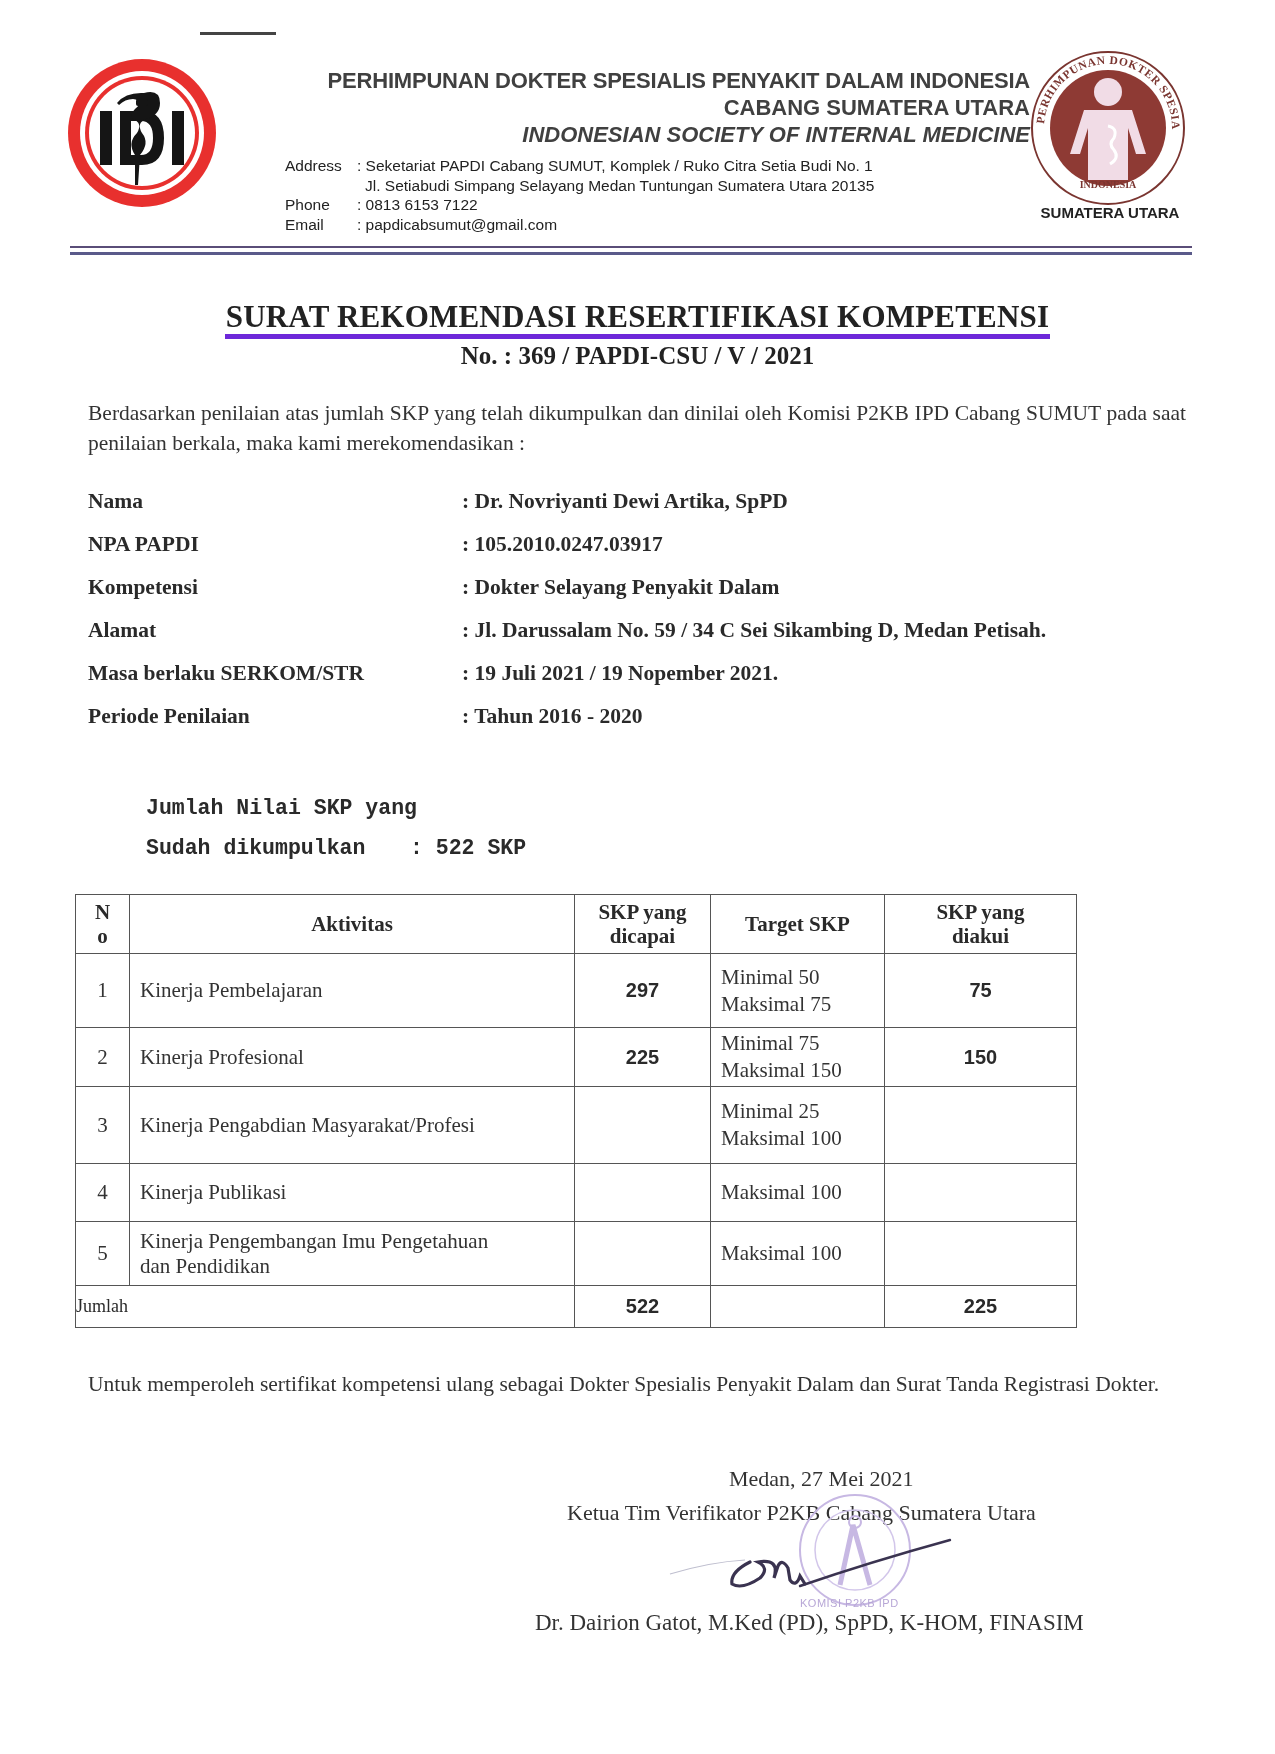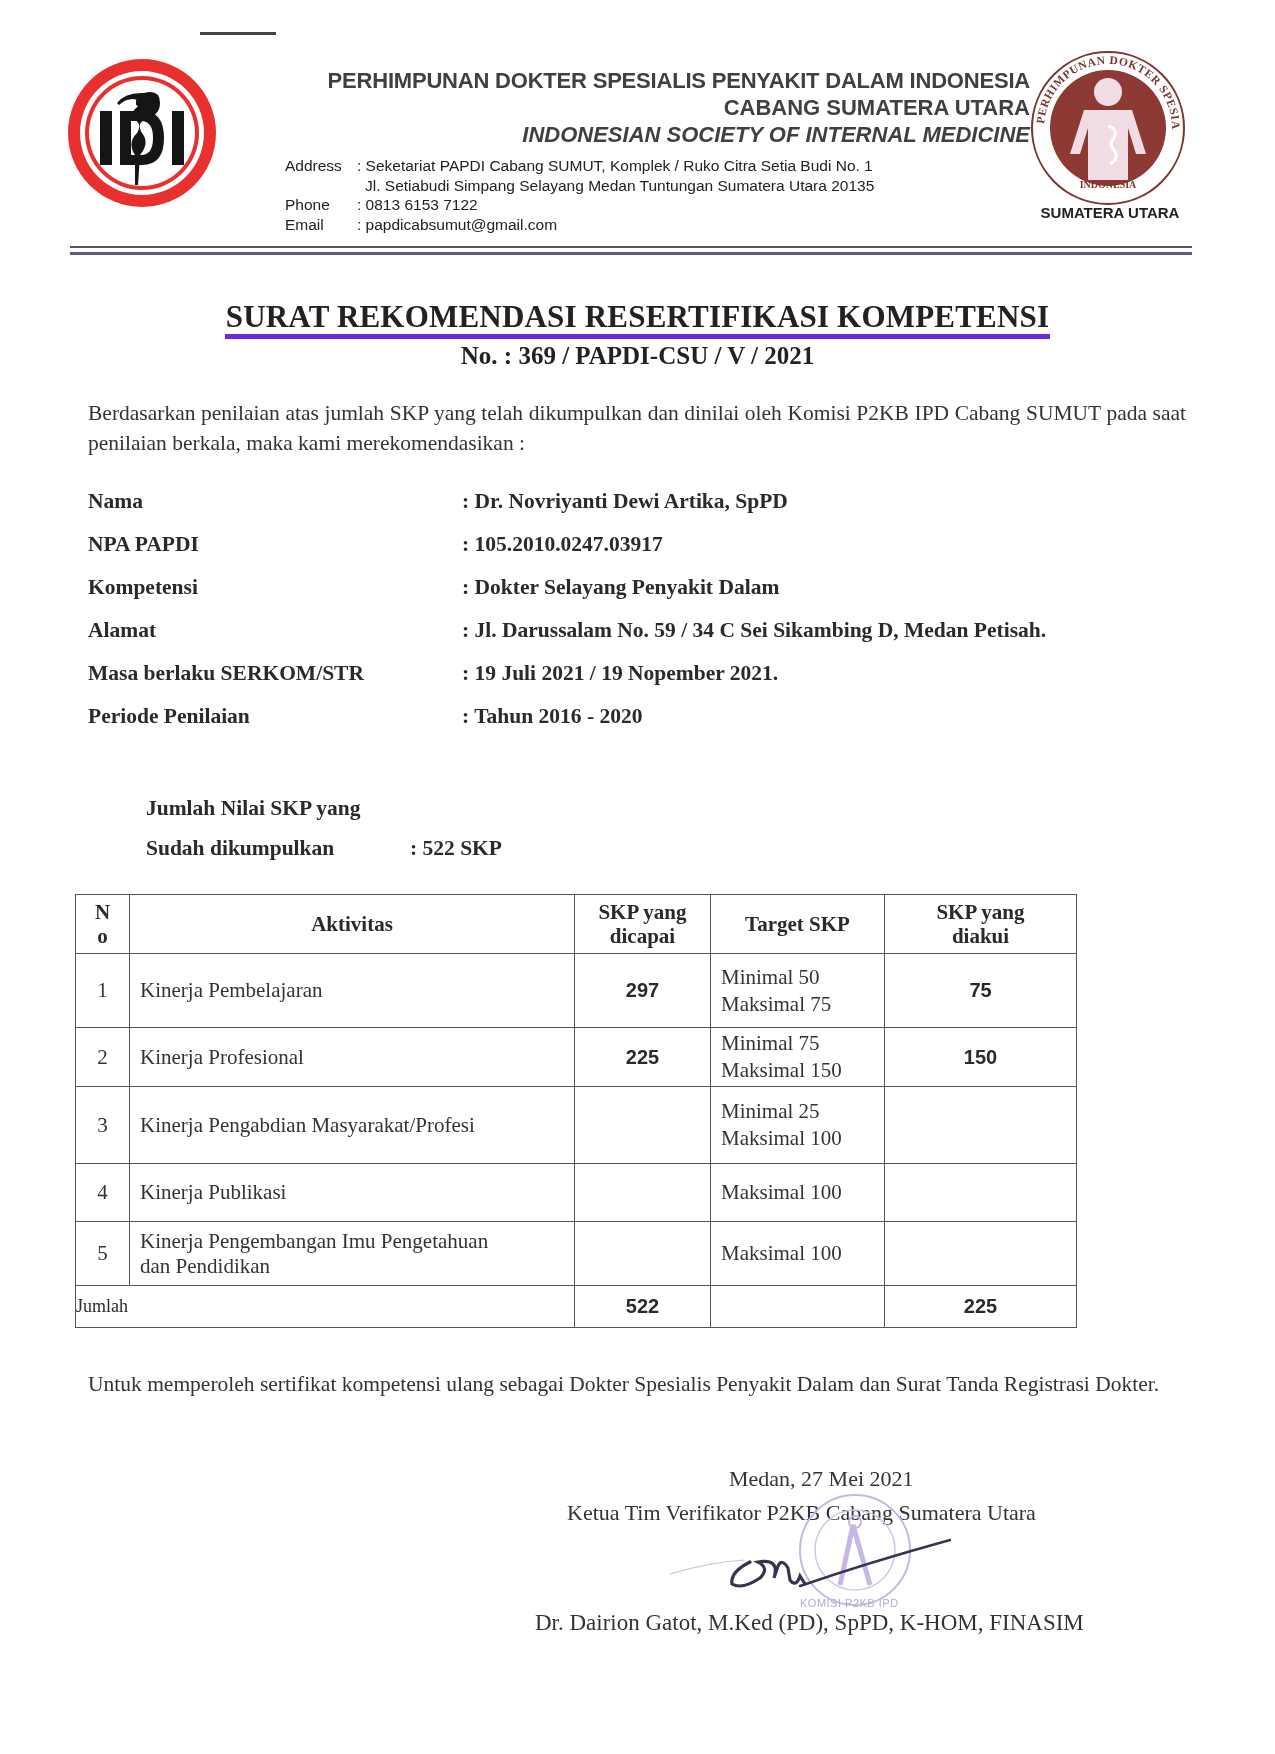--- a/index.html
+++ b/index.html
@@ -36,21 +36,21 @@
 
   
   .intro { position: absolute; left: 88px; top: 398px; width: 1098px; font-size: 21.5px; line-height: 30px;
     text-align: justify; color: #333; }
 
   .fields { position: absolute; left: 88px; top: 489px; width: 1100px; }
   .field { display: flex; height: 43px; align-items: flex-start; font-weight: bold; font-size: 21.5px; color: #2a2a2a; }
   .field .k { width: 374px; }
   .field .v { white-space: nowrap; }
 
-  .skp-sum { position: absolute; left: 146px; top: 788px; font-weight: bold; font-size: 21.5px; color: #2a2a2a; line-height: 40px; }
+  .skp-sum { position: absolute; left: 146px; top: 788px; font-weight: bold; font-size: 21.5px; color: #2a2a2a; line-height: 40px; font-family: Liberation Mono, monospace; }
   .skp-sum .row { display: flex; }
   .skp-sum .k { width: 264px; }
 
   
   table.skp { position: absolute; left: 75px; top: 894px; border-collapse: collapse; font-size: 21px; color: #333; }
   table.skp td, table.skp th { border: 1px solid #555; vertical-align: middle; }
   table.skp th { font-weight: bold; text-align: center; line-height: 24px; font-size: 21px; color: #2a2a2a; }
   .c-no { width: 54px; text-align: center; }
   .c-act { width: 445px; padding-left: 10px; line-height: 25px; }
   .c-ach { width: 136px; text-align: center; font-family: "Liberation Sans", sans-serif; font-weight: bold; font-size: 20px; color: #2a2a2a; }

